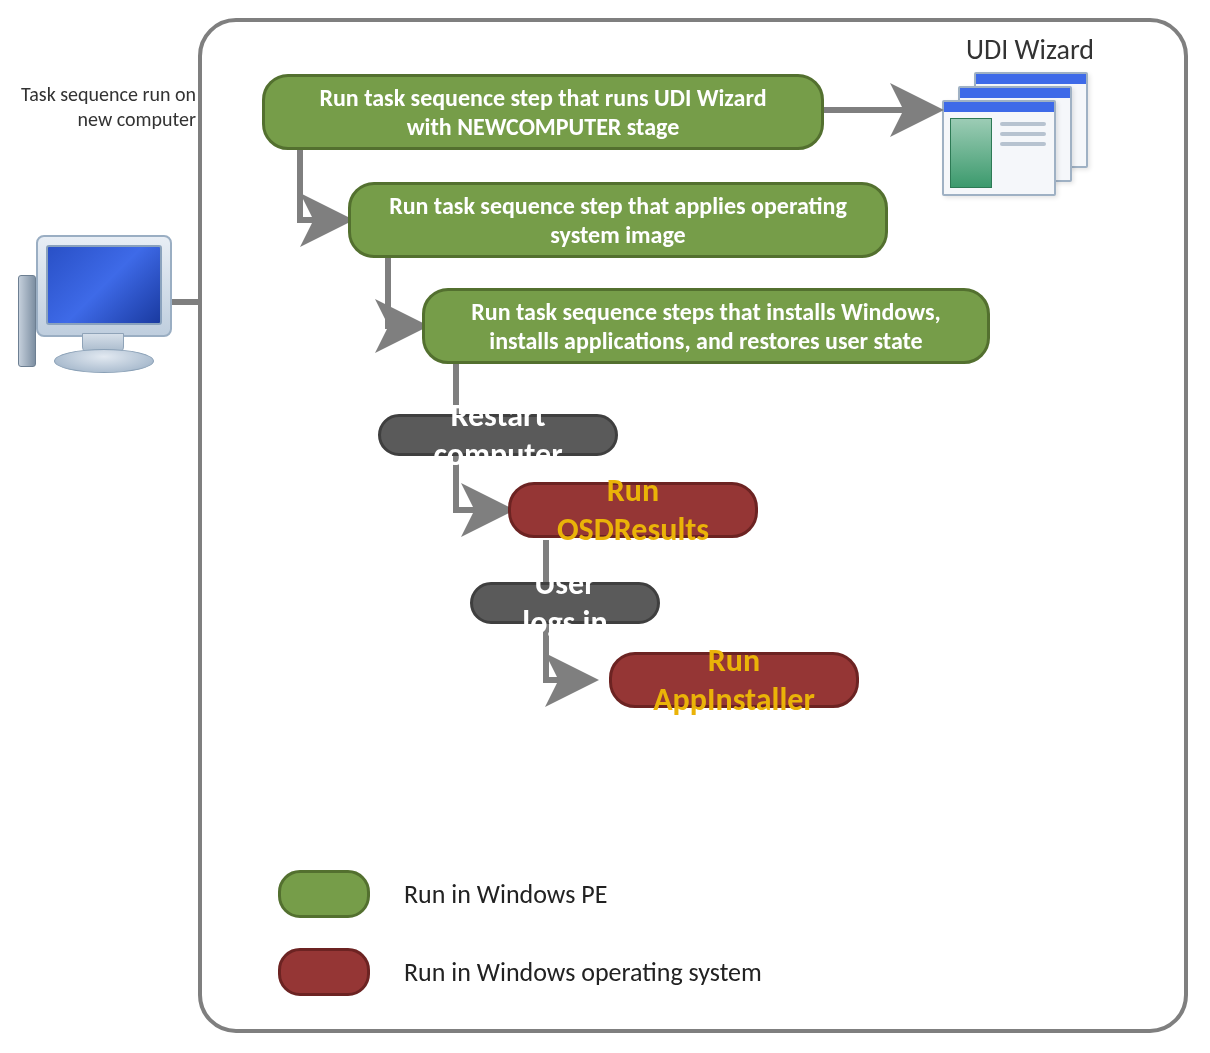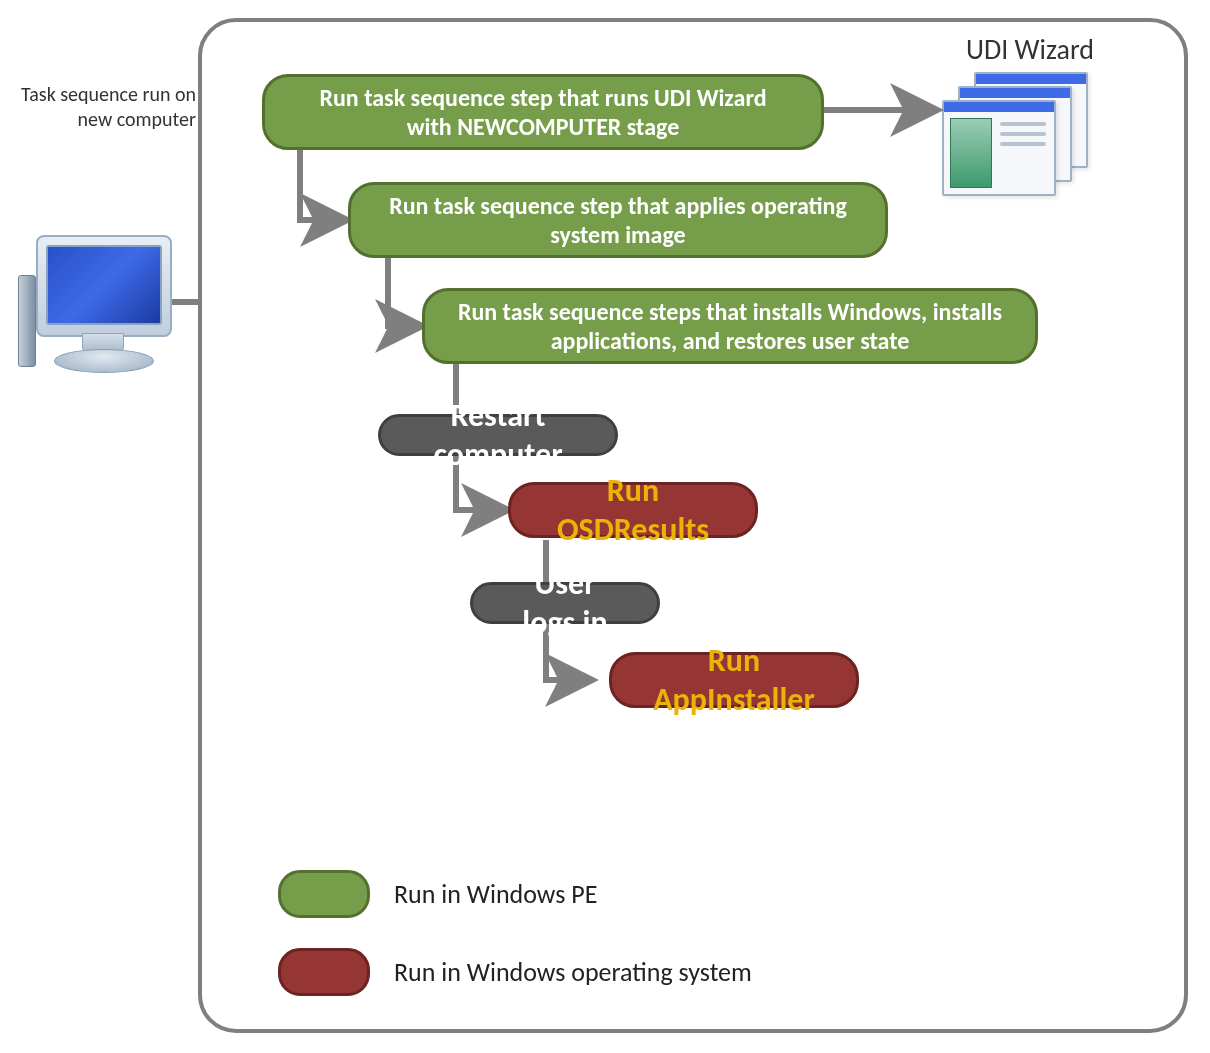--- a/index.html
+++ b/index.html
@@ -75,21 +75,21 @@
     color: #ffffff;
   }
   .pill.big { font-size: 24px; }
   .pill.med { font-size: 32px; }
 
   
   .legend-item {
     position: absolute;
     display: flex;
     align-items: center;
-    gap: 24px;
+    gap: 34px;
   }
   .legend-swatch {
     width: 92px;
     height: 48px;
     border-radius: 22px;
     box-sizing: border-box;
   }
   .legend-swatch.green { background:#769d49; border:3px solid #53702f; }
   .legend-swatch.red   { background:#953635; border:3px solid #6c2322; }
   .legend-text { font-size: 26px; color:#222; }
@@ -238,21 +238,21 @@
 
     <path d="M546,540 L546,585" fill="none" stroke="#7f7f7f" stroke-width="6"></path>
 
     <path d="M546,622 L546,680 L590,680" fill="none" stroke="#7f7f7f" stroke-width="6" marker-end="url(#ah)"></path>
   </svg>
 
   <div class="pill green big" style="left:262px; top:74px; width:562px; height:76px;">Run task sequence step  that runs UDI Wizard with NEWCOMPUTER  stage</div>
 
   <div class="pill green big" style="left:348px; top:182px; width:540px; height:76px;">Run  task sequence step that applies operating system image</div>
 
-  <div class="pill green big" style="left:422px; top:288px; width:616px; height:76px;">Run task sequence steps that installs Windows, installs applications, and restores user state</div>
+  <div class="pill green big" style="left:422px; top:288px; width:568px; height:76px;">Run task sequence steps that installs Windows, installs applications, and restores user state</div>
 
   <div class="pill gray med" style="left:378px; top:414px; width:240px; height:42px;">Restart computer</div>
 
   <div class="pill red med" style="left:508px; top:482px; width:250px; height:56px;">Run OSDResults</div>
 
   <div class="pill gray med" style="left:470px; top:582px; width:190px; height:42px;">User logs in</div>
 
   <div class="pill red med" style="left:609px; top:652px; width:250px; height:56px;">Run AppInstaller</div>
 
   <div class="legend-item" style="left:278px; top:870px;">

